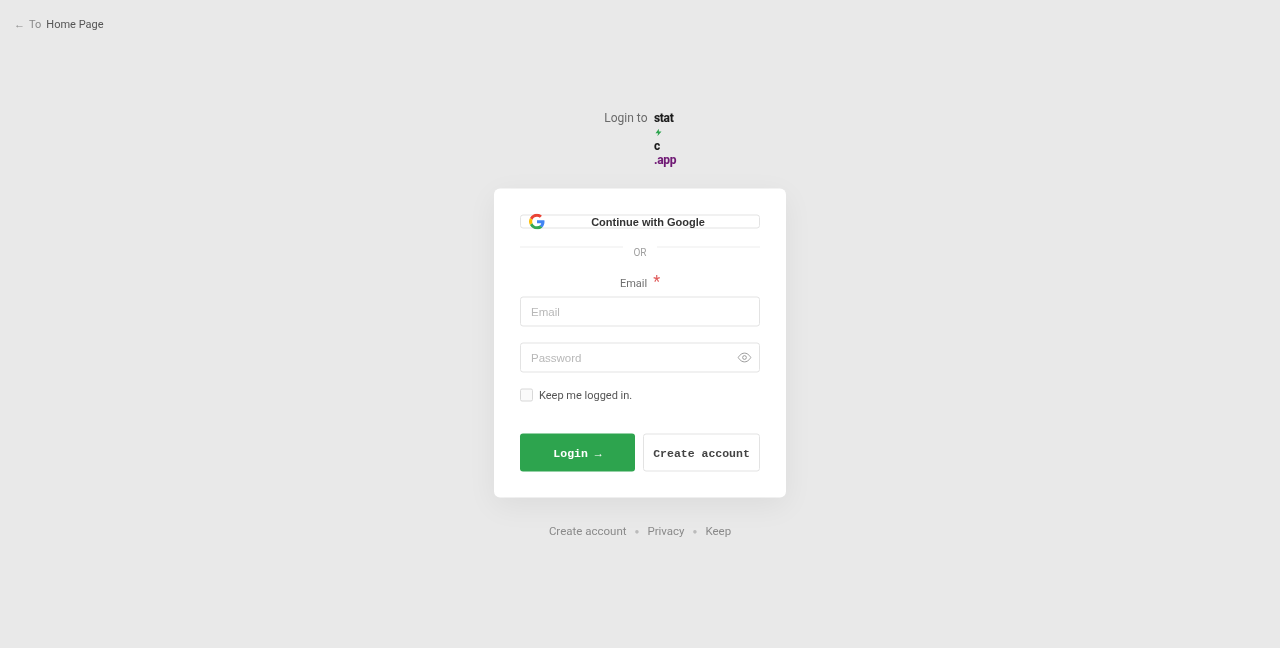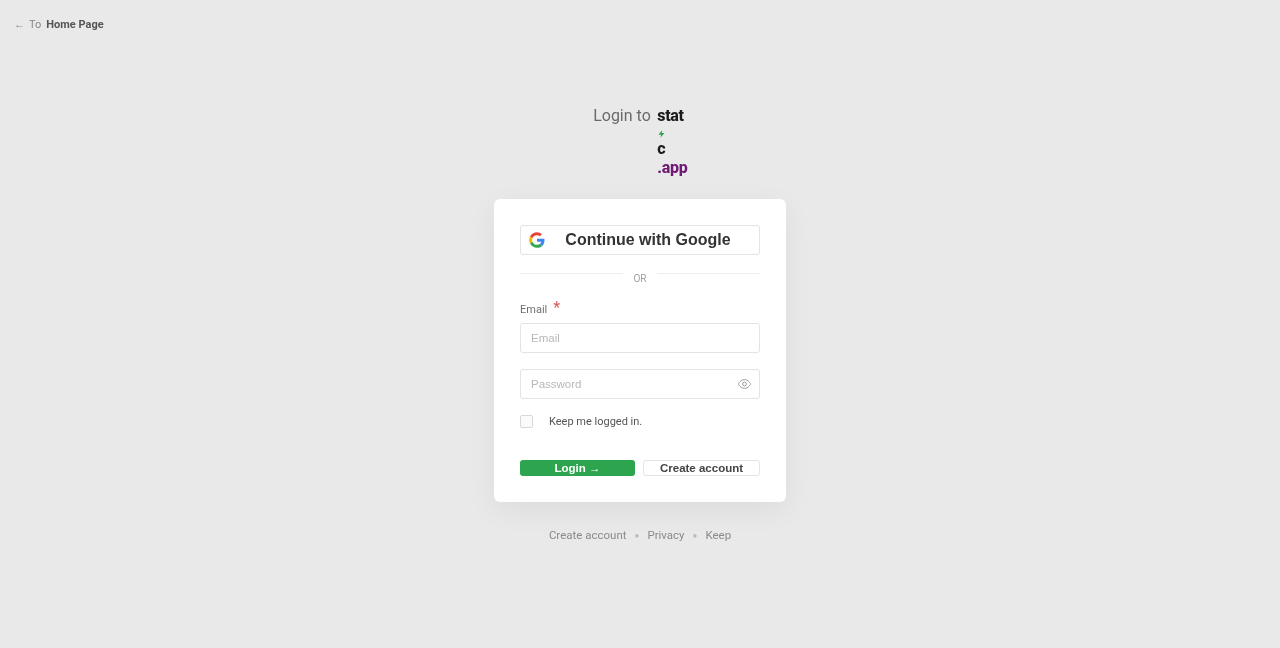--- a/index.html
+++ b/index.html
@@ -17,32 +17,32 @@
       left: 14px;
       font-size: 11px;
       color: #555;
       text-decoration: none;
       display: flex;
       align-items: center;
       gap: 4px;
     }
     .back-link .arrow { color: #888; }
     .back-link .to { color: #888; margin-right: 1px; }
-    .back-link .target { font-weight: 700; color: #555; }
+    .back-link .target { font-weight: 400; color: #555; }
     .center {
       position: absolute;
       left: 50%;
       top: 50%;
       transform: translate(-50%, -50%);
       display: flex;
       flex-direction: column;
       align-items: center;
     }
     .heading {
-      font-size: 16px;
+      font-size: 12px;
       color: #6a6a6a;
       margin-bottom: 22px;
       display: flex;
       align-items: baseline;
       gap: 6px;
     }
     .brand {
       color: #1b1b1b;
       font-weight: 800;
       letter-spacing: -0.3px;
@@ -61,27 +61,27 @@
     .brand .suffix { color: #701a75; font-weight: 800; }
     .card {
       background: #ffffff;
       width: 292px;
       border-radius: 6px;
       padding: 26px 26px 26px 26px;
       box-shadow: 0 8px 30px rgba(0,0,0,0.06);
     }
     .google-btn {
       width: 100%;
-      height: 30px;
+      height: 14px;
       border: 1px solid #e3e3e3;
       border-radius: 3px;
       background: #fff;
       display: flex;
       align-items: center;
-      font-size: 16px;
+      font-size: 11px;
       color: #333;
       font-weight: 600;
       cursor: pointer;
       padding: 0 8px;
     }
     .google-btn .g-icon { width: 16px; height: 16px; flex: 0 0 auto; }
     .google-btn .g-label { flex: 1; text-align: center; }
     .divider {
       display: flex;
       align-items: flex-start;
@@ -91,21 +91,21 @@
     }
     .divider::before, .divider::after {
       content: "";
       flex: 1;
       height: 1px;
       background: #eee;
     }
     .divider span { padding: 0 10px; }
     .field-label-row {
       display: flex;
-      justify-content: flex-start;
+      justify-content: center;
       align-items: baseline;
       margin-bottom: 6px;
     }
     .field-label {
       font-size: 11px;
       color: #707070;
     }
     .req { color: #e05a5a; margin-left: 2px; }
     .forgot {
       font-size: 10.5px;
@@ -134,21 +134,21 @@
       top: 50%;
       transform: translateY(-50%);
       width: 15px;
       height: 15px;
       color: #9c9c9c;
       cursor: pointer;
     }
     .check-row {
       display: flex;
       align-items: flex-start;
-      gap: 16px;
+      gap: 6px;
       margin-top: 2px;
       margin-bottom: 32px;
     }
     .checkbox {
       width: 13px;
       height: 13px;
       border: 1px solid #d8d8d8;
       border-radius: 2px;
       background: #fafafa;
       cursor: pointer;
@@ -156,26 +156,27 @@
     .check-label {
       font-size: 11px;
       color: #555;
     }
     .btn-row {
       display: flex;
       gap: 8px;
     }
     .btn {
       flex: 1;
-      height: 16px;
+      height: 38px;
       border-radius: 3px;
       font-size: 11.5px;
       font-weight: 600;
       cursor: pointer;
       border: none;
+      font-family: Liberation Mono, monospace;
     }
     .btn-primary {
       background: #2da44e;
       color: #fff;
     }
     .btn-secondary {
       background: #fff;
       color: #444;
       border: 1px solid #e3e3e3;
     }

